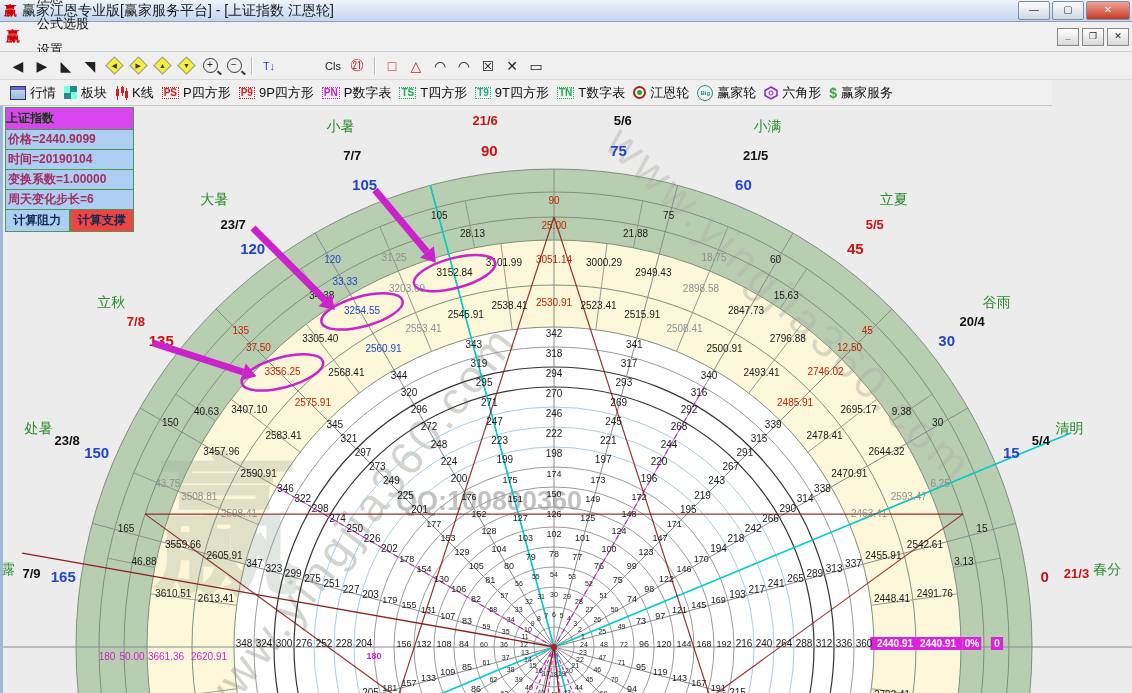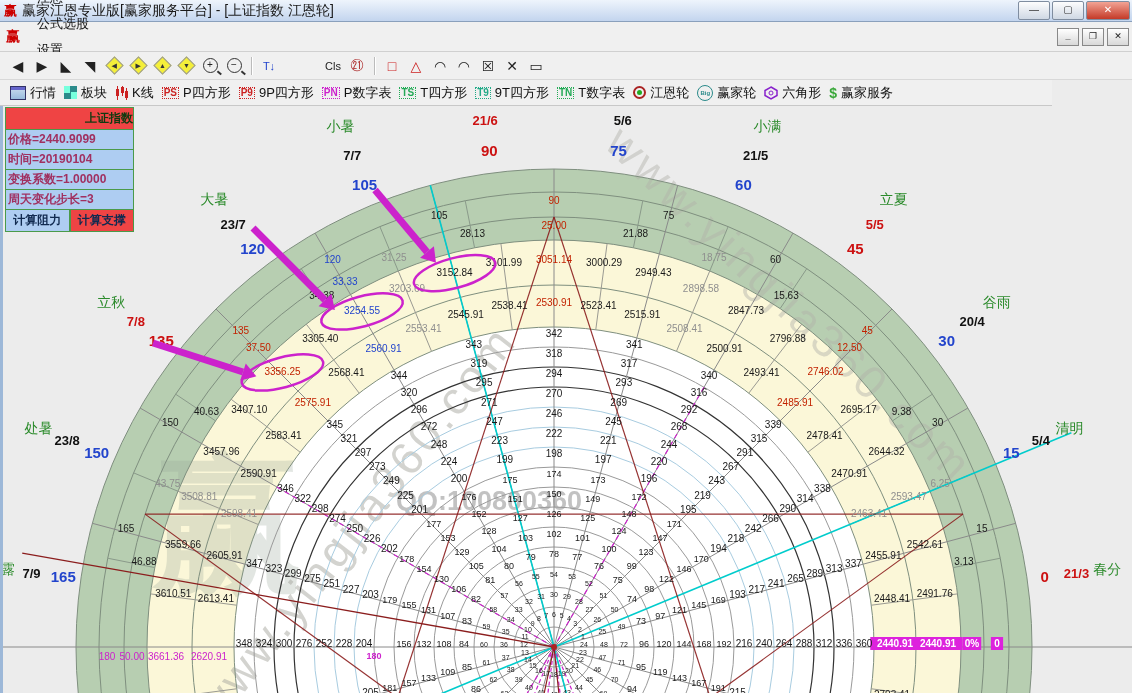--- a/index.html
+++ b/index.html
@@ -30,21 +30,21 @@
   .wheelicon{width:13px;height:13px;border:2px solid #a22;border-radius:50%;box-sizing:border-box;display:flex;align-items:center;justify-content:center;}
   .wheelicon .dot{width:5px;height:5px;background:#2a2;border-radius:50%;}
   .bigicon{width:14px;height:14px;border:1.5px solid #2a8a8a;border-radius:50%;font-size:6px;color:#2a8a8a;display:flex;align-items:center;justify-content:center;font-weight:bold;}
   .gridicon{width:14px;height:12px;border:1px solid #336;background:linear-gradient(#cde,#9bd);box-shadow:inset 0 3px 0 #66c;}
   .blocksicon{width:13px;height:13px;background:conic-gradient(#2a8a8a 0 25%,#7fd 0 50%,#2a8a8a 0 75%,#7fd 0);}
   
   #chart{position:absolute;left:0;top:106px;width:1132px;height:587px;background:#ececec;border-left:3px solid #9db8d8;box-sizing:border-box;}
   #wheel-svg{position:absolute;left:0;top:0;}
   
   #panel{position:absolute;left:2px;top:1px;width:129px;font-size:12px;}
-  #panel .hdr{background:#ef4444;border:1px solid #4a9a4a;text-align:right;font-weight:bold;color:#103a10;padding:2px 0;}
+  #panel .hdr{background:#d946ef;border:1px solid #4a9a4a;text-align:left;font-weight:bold;color:#103a10;padding:2px 0;}
   #panel .row{background:#aecdf2;border:1px solid #4a9a4a;border-top:none;color:#a03060;font-weight:bold;padding:1px 2px;white-space:nowrap;overflow:hidden;}
   #panel .btns{display:flex;}
   #panel .btn{flex:1;border:1px solid #4a9a4a;border-top:none;text-align:center;font-weight:bold;color:#102a50;padding:2px 0;}
   #panel .btn.blue{background:#aecdf2;}
   #panel .btn.green{background:#ef4444;text-align:center;}
   
   #annotation{position:absolute;left:876px;top:28px;font-size:19px;font-weight:bold;line-height:29px;white-space:nowrap;}
 </style>
 </head>
 <body>
@@ -707,21 +707,21 @@
       <line x1="150" y1="237" x2="240" y2="266" stroke="#cc22cc" stroke-width="7"></line>
       <polygon points="253.32531541349135,270.2937127443472 237.23975609291963,274.5662741943873 242.76024390708037,257.4337258056127" fill="#cc22cc"></polygon>
     </svg>
 
   <div id="panel">
     <div class="hdr">上证指数</div>
     <div id="panel-rows">
         <div class="row">价格=2440.9099</div>
         <div class="row">时间=20190104</div>
         <div class="row">变换系数=1.00000</div>
-        <div class="row">周天变化步长=3</div>
+        <div class="row">周天变化步长=6</div>
       </div>
     <div class="btns" id="panel-btns">
         <div class="btn blue">计算阻力</div>
         <div class="btn green">计算支撑</div>
       </div>
   </div>
 
 </div>
 
 </body></html>

